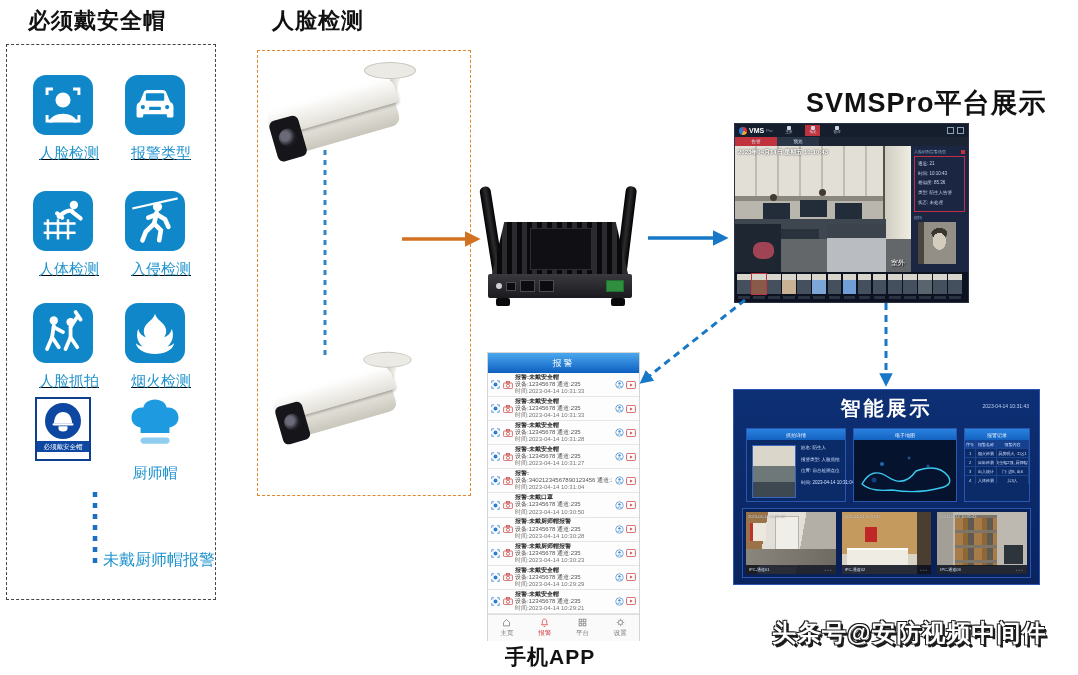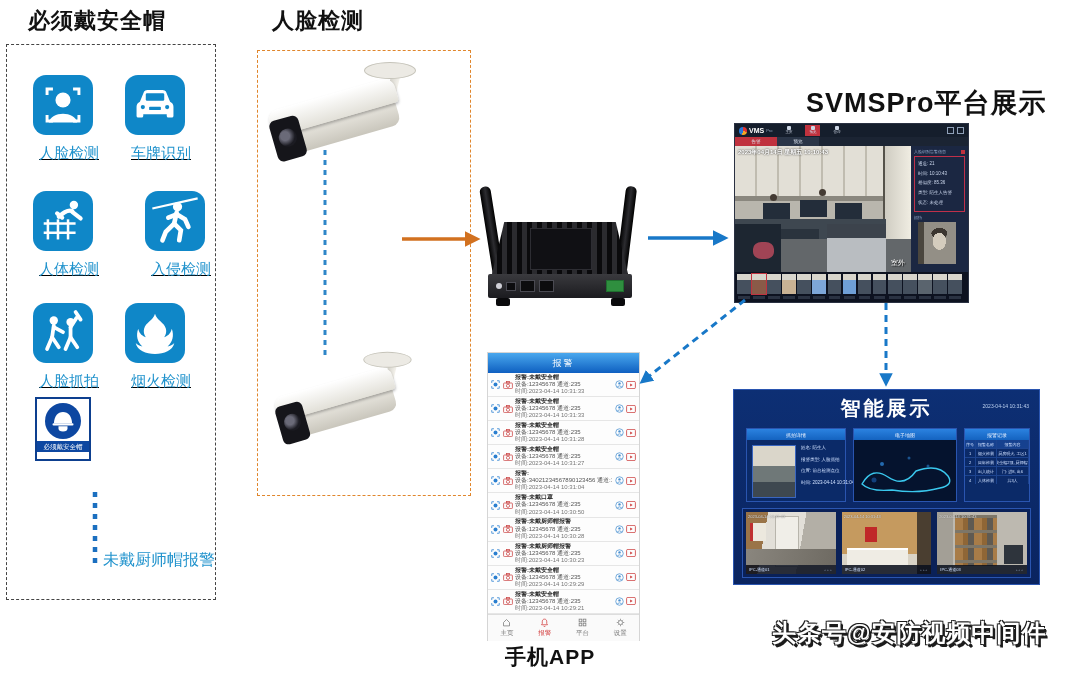--- a/index.html
+++ b/index.html
@@ -180,21 +180,21 @@
     <div class="scn-item" style="left:112px;top:30px;">
       <div class="scn-icon">
         <svg viewBox="0 0 62 62">
             <path fill="#fff" d="M13,27 L18,15 Q19,13 22,13 H40 Q43,13 44,15 L49,27 Q53,29 53,33 V44 Q53,46 51,46 H47 Q45,46 45,44 V42 H17 V44 Q17,46 15,46 H11 Q9,46 9,44 V33 Q9,29 13,27 Z"></path>
             <rect x="20" y="17" width="22" height="9" rx="1.5" fill="#0f87c8"></rect>
             <rect x="24" y="33" width="14" height="4" rx="1" fill="#0f87c8"></rect>
             <circle cx="16.5" cy="33.5" r="2.5" fill="#0f87c8"></circle>
             <circle cx="45.5" cy="33.5" r="2.5" fill="#0f87c8"></circle>
           </svg>
       </div>
-      <div class="scn-label">车牌识别</div>
+      <div class="scn-label">报警类型</div>
     </div>
     <div class="scn-item" style="left:20px;top:146px;">
       <div class="scn-icon">
         <svg viewBox="0 0 62 62">
             <g stroke="#fff" stroke-width="3" fill="none">
               <path d="M8,34 H46"></path>
               <path d="M8,45 H46"></path>
               <path d="M13,29 V53"></path>
               <path d="M25,29 V53"></path>
               <path d="M37,29 V53"></path>
@@ -202,21 +202,21 @@
             <circle cx="44" cy="12" r="5" fill="#fff"></circle>
             <g stroke="#fff" stroke-width="5" fill="none" stroke-linecap="round">
               <path d="M26,26 Q35,17 42,19"></path>
               <path d="M42,20 L52,28"></path>
               <path d="M30,27 L24,22"></path>
             </g>
           </svg>
       </div>
       <div class="scn-label">人体检测</div>
     </div>
-    <div class="scn-item" style="left:112px;top:146px;margin-left:20px;">
+    <div class="scn-item" style="left:112px;top:146px;">
       <div class="scn-icon">
         <svg viewBox="0 0 62 62">
             <path d="M4,16 L58,4" stroke="#fff" stroke-width="2.5"></path>
             <circle cx="34" cy="14" r="5.5" fill="#fff"></circle>
             <g stroke="#fff" stroke-width="5.5" fill="none" stroke-linecap="round">
               <path d="M33,21 L30,34"></path>
               <path d="M33,23 L43,29 L47,38"></path>
               <path d="M33,23 L23,27"></path>
               <path d="M30,34 L20,44 L16,54"></path>
               <path d="M30,34 L38,42 L36,54"></path>
@@ -253,20 +253,27 @@
     </div>
     <div id="helmet-sign">
       <div class="hs-circle">
         <svg viewBox="0 0 40 40" fill="#fff">
             <path d="M8,23 C8,14 13,8 20,8 C27,8 32,14 32,23 Z"></path>
             <rect x="6" y="23" width="28" height="3" rx="1.5"></rect>
             <path d="M14,27 h12 v3 a6,4 0 0 1 -12,0 Z"></path>
           </svg>
       </div>
       <div class="hs-bar">必须戴安全帽</div>
+    </div>
+    <div id="chef-hat">
+      <svg viewBox="0 0 66 62">
+          <path fill="#1e9ae0" d="M33,5 C26,5 21,9 20,14 C13,13 7,18 7,25 C7,31 11,35 17,36 L17,42 H49 L49,36 C55,35 59,31 59,25 C59,18 53,13 46,14 C45,9 40,5 33,5 Z"></path>
+          <rect x="17" y="47" width="32" height="7" rx="3.5" fill="#8ecdf0"></rect>
+        </svg>
+      <div class="scn-label">厨师帽</div>
     </div>
     <div id="other-label">未戴厨师帽报警</div>
   </div>
 
   <div id="video-panel"></div>
   <div class="camera" style="left:268px;top:60px;">
     <div class="cam-arm"></div>
     <div class="cam-base"></div>
     <div class="cam-rot">
       <div class="cam-body"></div>

